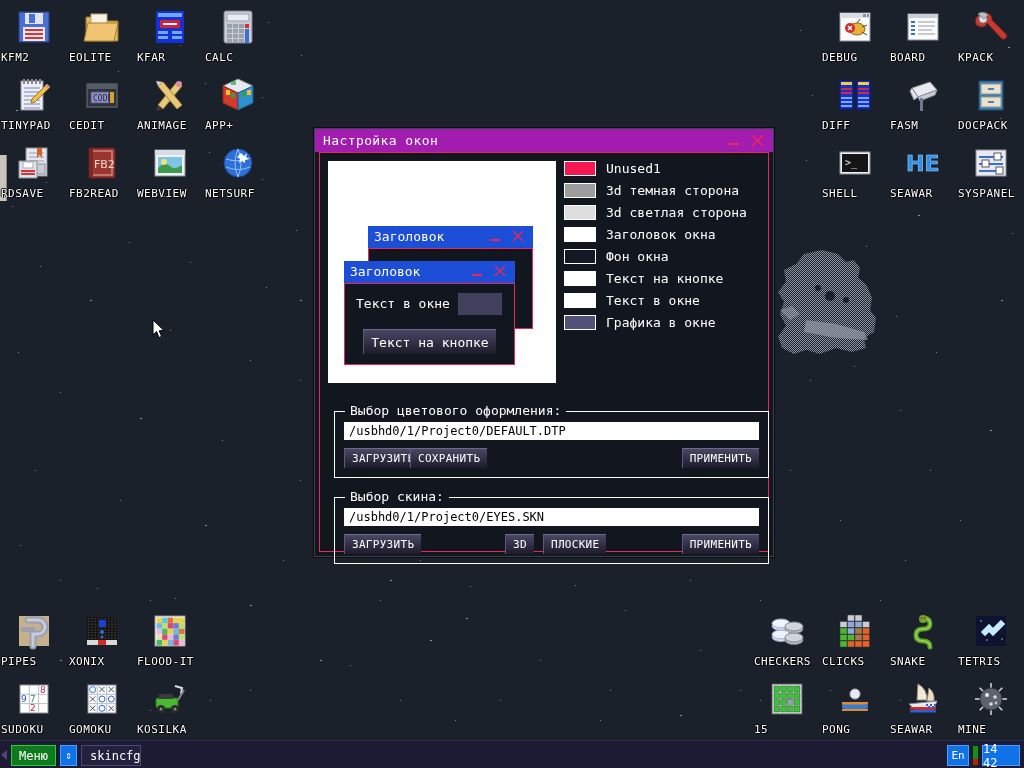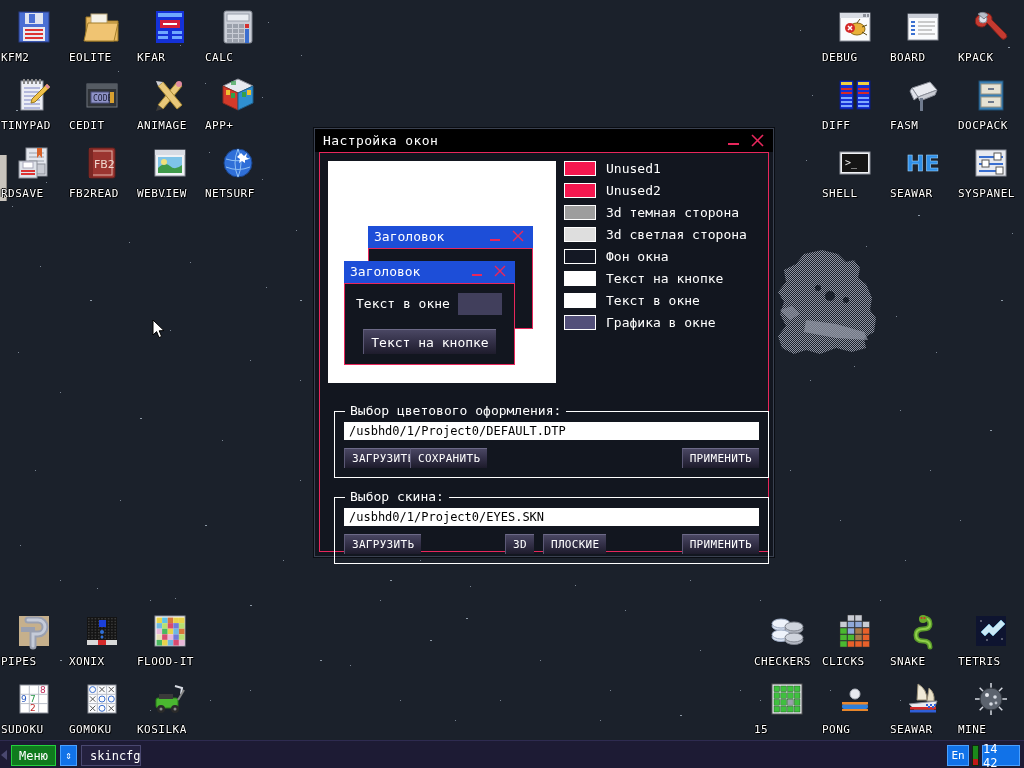--- a/index.html
+++ b/index.html
@@ -62,21 +62,21 @@
   #skincfg-window {
     position: absolute;
     left: 314px; top: 128px;
     width: 460px; height: 429px;
     background: #12161f;
     border: 1px solid #3a4150;
     box-shadow: 0 0 0 1px #0a0d13;
   }
   #titlebar {
     height: 23px;
-    background: #000000;
+    background: #a21caf;
     position: relative;
     border-bottom: 0px;
     text-align: center;
   }
   #titlebar .ttl {
     position: absolute; left: 8px; top: 4px;
     font-size: 13px; color: #ffffff;
     font-family: "DejaVu Sans Mono", monospace;
     letter-spacing: .4px;
   }
@@ -1055,30 +1055,30 @@
           </div>
         </div>
       </div>
 
       <div id="legend">
           <div class="legend-row">
             <span class="legend-sw" style="background:#f5174f"></span>
             <span class="legend-lb">Unused1</span>
           </div>
           <div class="legend-row">
-            <span class="legend-sw" style="background:#f5174f"></span>
-            <span class="legend-lb">Unused2</span>
-          </div>
-          <div class="legend-row">
             <span class="legend-sw" style="background:#9d9d9d"></span>
             <span class="legend-lb">3d темная сторона</span>
           </div>
           <div class="legend-row">
             <span class="legend-sw" style="background:#dedede"></span>
             <span class="legend-lb">3d светлая сторона</span>
+          </div>
+          <div class="legend-row">
+            <span class="legend-sw" style="background:#ffffff"></span>
+            <span class="legend-lb">Заголовок окна</span>
           </div>
           <div class="legend-row">
             <span class="legend-sw" style="background:#141824"></span>
             <span class="legend-lb">Фон окна</span>
           </div>
           <div class="legend-row">
             <span class="legend-sw" style="background:#ffffff"></span>
             <span class="legend-lb">Текст на кнопке</span>
           </div>
           <div class="legend-row">

